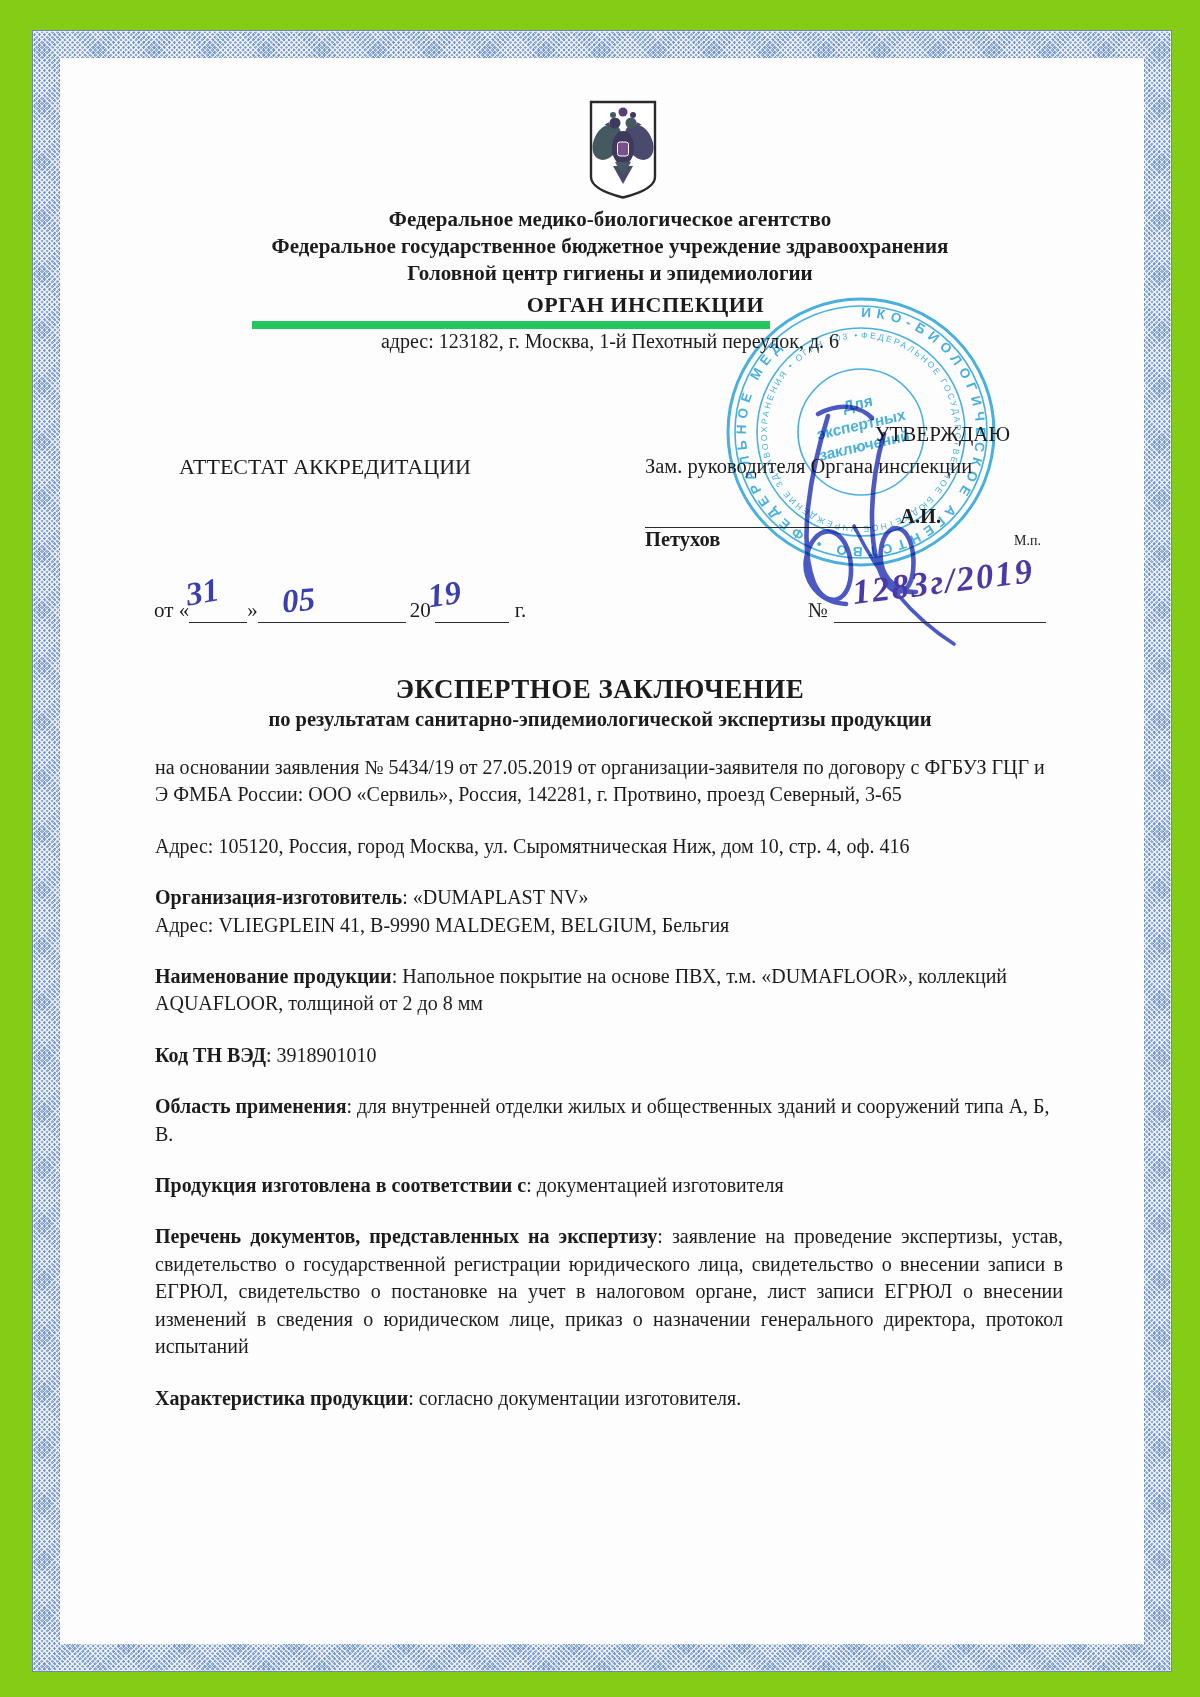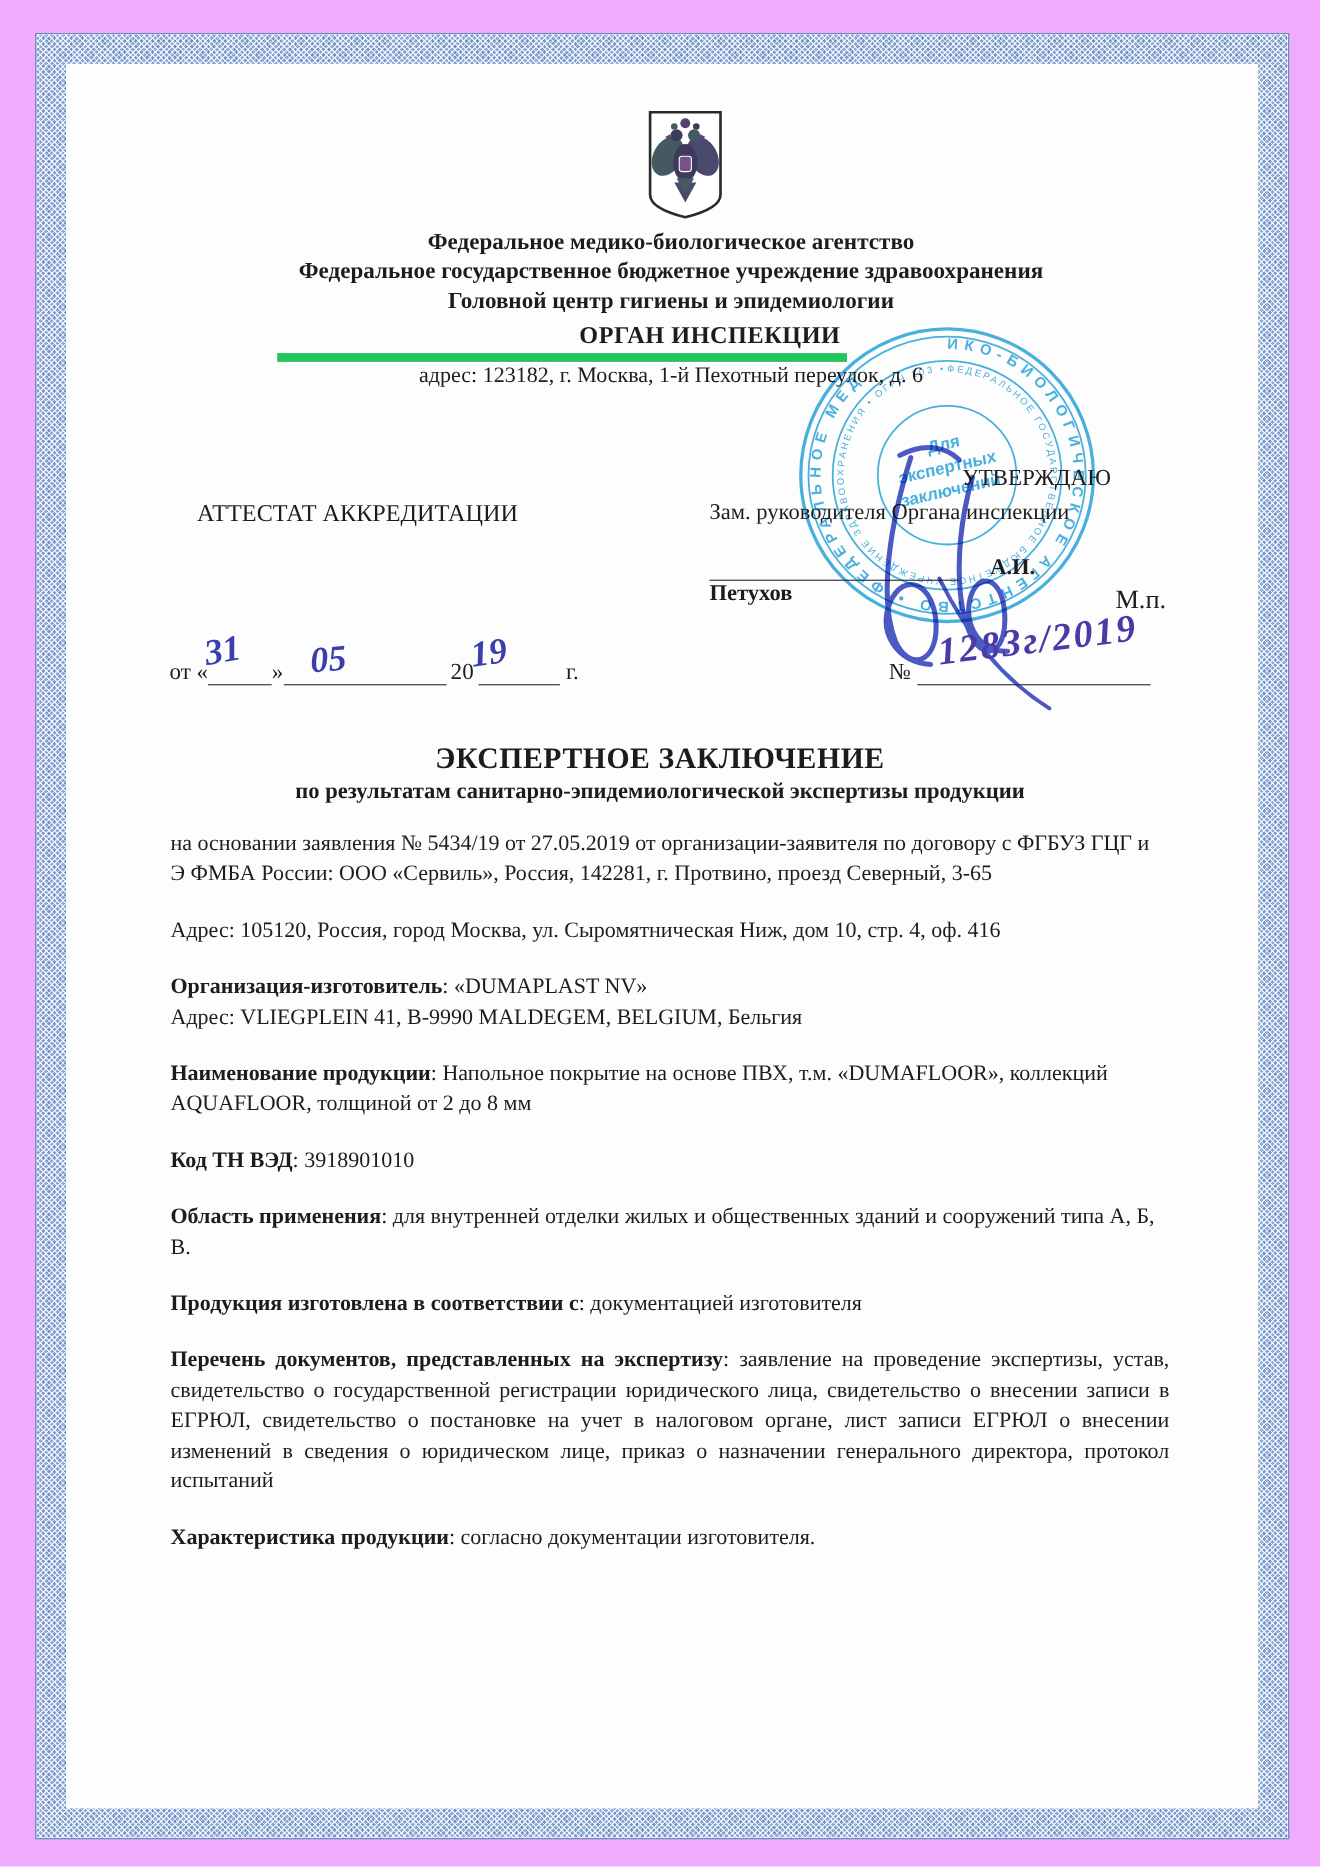--- a/index.html
+++ b/index.html
@@ -1,16 +1,16 @@
 <!DOCTYPE html>
 <html lang="ru"><head>
 <meta charset="utf-8">
 <style>
   html,body{margin:0;padding:0;background:#ffffff;}
-  .page{position:relative;width:1200px;height:1697px;background:#f0abfc;overflow:hidden;
+  .page{position:relative;width:1200px;height:1697px;background:#84cc16;overflow:hidden;
         font-family:"Liberation Serif",serif;color:#1c1c1c;}
   .abs{position:absolute;}
   
   .frame{position:absolute;left:32px;top:30px;width:1138px;height:1640px;
          background-color:#8fadd9;
          background-image:
            repeating-linear-gradient(45deg, rgba(255,255,255,.75) 0 1.2px, rgba(255,255,255,0) 1.2px 3.6px),
            repeating-linear-gradient(-45deg, rgba(255,255,255,.75) 0 1.2px, rgba(255,255,255,0) 1.2px 3.6px),
            repeating-linear-gradient(90deg, rgba(70,100,165,.35) 0 2px, rgba(70,100,165,0) 2px 5px);
          border:1px solid #6d88bd; box-shadow:inset 0 0 0 1px rgba(255,255,255,.5);}
@@ -97,21 +97,21 @@
   <div class="abs addr" style="left:645px;top:452px;width:365px;font-size:20.5px;">Зам. руководителя Органа инспекции</div>
 
   <div class="abs center" style="left:160px;top:452px;width:330px;font-size:22px;line-height:30px;">
     <div>АТТЕСТАТ АККРЕДИТАЦИИ</div>
   </div>
 
   <div class="abs" style="left:645px;top:505px;width:365px;font-size:20.5px;">
     <span class="blank" style="width:226px;"></span>
     <span style="padding-left:24px;font-weight:bold;">А.И. Петухов</span>
   </div>
-  <div class="abs" style="left:1014px;top:533px;font-size:24px;">М.п.</div>
+  <div class="abs" style="left:1014px;top:533px;font-size:14px;">М.п.</div>
 
   <svg class="abs sig-svg" style="left:758px;top:398px;" width="240" height="250" viewBox="0 0 240 250">
     <g stroke="#3c4cc0" stroke-width="4.6" fill="none" stroke-linecap="round">
       <path d="M70,18 C52,75 40,145 56,185 C68,212 94,206 93,170 C92,133 64,120 51,150 C40,178 58,204 88,206"></path>
       <path d="M126,36 C110,92 110,152 126,182 C138,204 159,195 155,156 C151,122 127,123 123,151 C120,174 135,195 158,194"></path>
       <path d="M60,16 C82,4 102,8 114,20"></path>
       <path d="M96,128 C122,180 152,218 196,246" stroke-width="3.6"></path>
     </g>
   </svg>
 

